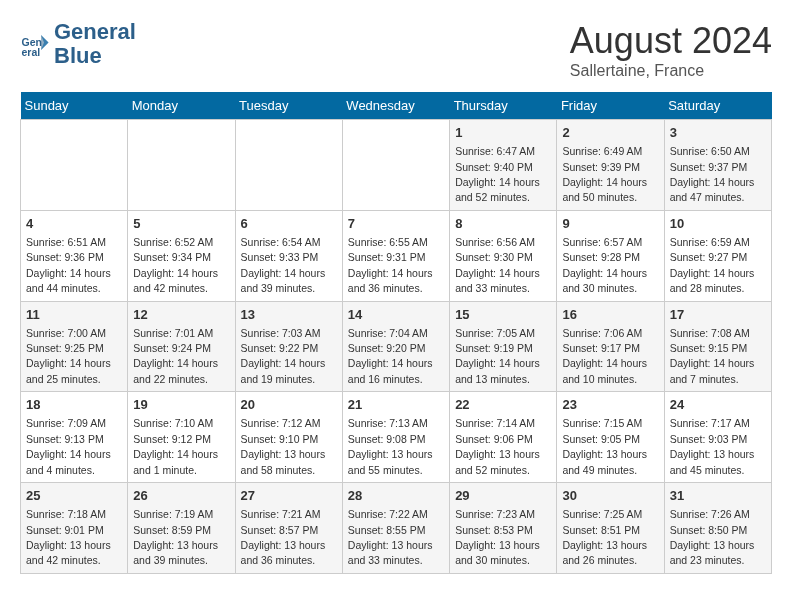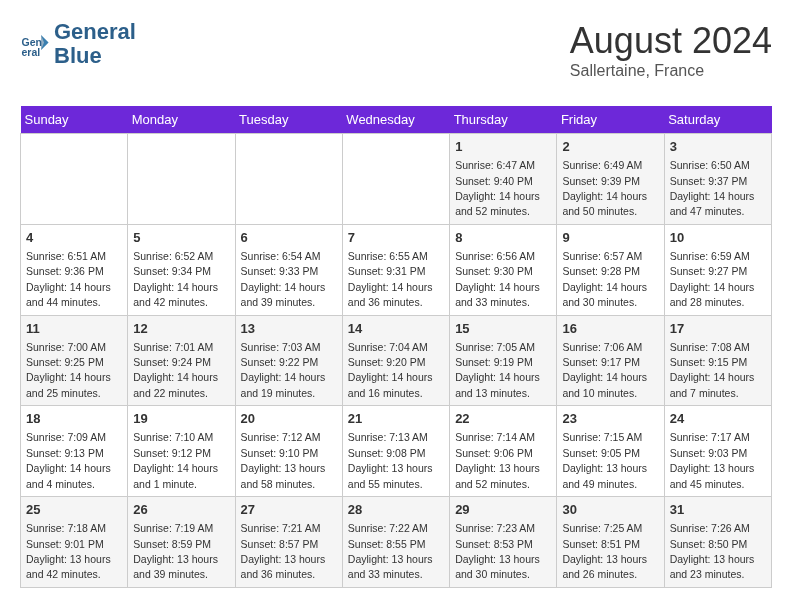--- a/index.html
+++ b/index.html
@@ -7,21 +7,21 @@
       font-family: Arial, sans-serif;
       background: #fff;
       width: 792px;
       min-height: 612px;
       padding: 20px;
     }
     .header {
       display: flex;
       justify-content: space-between;
       align-items: flex-start;
-      margin-bottom: 26px;
+      margin-bottom: 12px;
     }
     .logo {
       display: flex;
       align-items: center;
     }
     .logo-text {
       font-size: 22px;
       font-weight: bold;
       color: #2c5f8a;
       line-height: 1.1;
@@ -42,21 +42,21 @@
     .location {
       font-size: 16px;
       color: #555;
     }
     table {
       width: 100%;
       border-collapse: collapse;
       font-size: 11px;
     }
     thead th {
-      background-color: #6d28d9;
+      background-color: #0369a1;
       color: #fff;
       padding: 6px 4px;
       text-align: left;
       font-size: 13px;
       font-weight: normal;
     }
     tbody tr {
       vertical-align: top;
     }
     tbody td {

